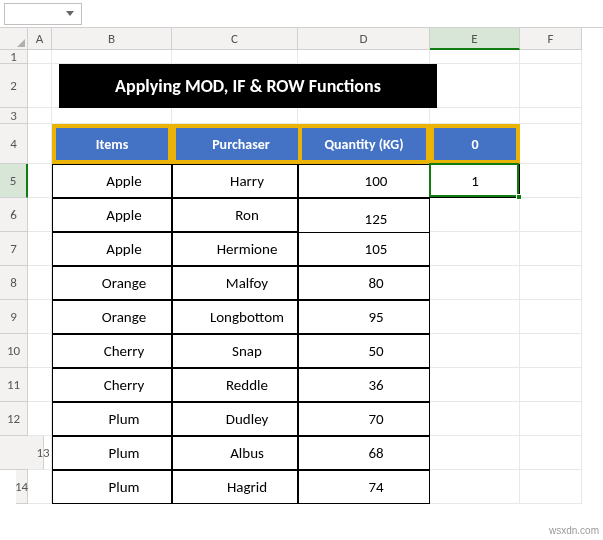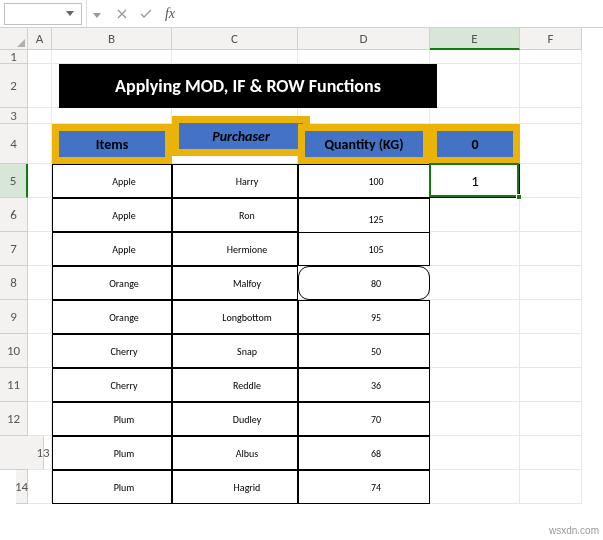--- a/index.html
+++ b/index.html
@@ -28,58 +28,40 @@
   .row { display:flex; }
   .cell { border-right:1px solid #e8e8e8; border-bottom:1px solid #e8e8e8; display:flex; align-items:center; overflow:hidden; }
 
   .wA { width:24px; } .wB { width:120px; } .wC { width:126px; } .wD { width:132px; } .wE { width:90px; } .wF { width:62px; }
   .h1 { height:14px; } .h2 { height:44px; } .h3 { height:16px; }
   .hTH { height:40px; } .hR { height:34px; }
 
   .title-overlay { position:absolute; pointer-events:none; }
   .title-box { background:#000; color:#fff; font-weight:bold; font-size:18px; display:flex; align-items:center; justify-content:center; }
 
-  .thcell { background:#4472C4; color:#000000; font-weight:bold; border:7px solid #eab308; display:flex; align-items:center; justify-content:center; text-align:right; }
-  .tdcell { border:1px solid #000; display:flex; align-items:center; justify-content:center; background:#fff; font-size:10px;padding-left:24px; }
+  .thcell { background:#4472C4; color:#ffffff; font-weight:bold; border:4px solid #eab308; display:flex; align-items:center; justify-content:center; text-align:right; }
+  .tdcell { border:1px solid #000; display:flex; align-items:center; justify-content:center; background:#fff; font-size:15px;padding-left:24px; }
   .ecell { border:1px solid #000; display:flex; align-items:center; justify-content:center; background:#fff; font-size:15px; font-weight:bold; }
 
   .sel-outline { position:absolute; border:2px solid #107c10; pointer-events:none; }
   .sel-handle { position:absolute; width:6px; height:6px; background:#107c10; border:1px solid #fff; pointer-events:auto; cursor:crosshair; }
 
   .watermark { position:absolute; right:4px; bottom:4px; font-size:10px; color:#999; font-family:Arial; }
 </style>
 </head>
 <body>
 
 <div class="formula-bar">
   <div class="name-box">
     <span class="name-box-text">E5</span>
     <span class="name-box-dd">
       <svg width="8" height="5" viewBox="0 0 8 5">
           <path d="M0 0 L8 0 L4 5 Z" fill="#666"></path>
         </svg>
     </span>
-  </div>
-  <div class="fb-btns">
-    <span class="dd-arrow">
-      <svg width="8" height="5" viewBox="0 0 8 5">
-          <path d="M0 0 L8 0 L4 5 Z" fill="#999"></path>
-        </svg>
-    </span>
-    <span class="fb-btn">
-      <svg width="10" height="10" viewBox="0 0 10 10">
-          <path d="M1 1 L9 9 M9 1 L1 9" stroke="#999" stroke-width="1.4"></path>
-        </svg>
-    </span>
-    <span class="fb-btn">
-      <svg width="12" height="10" viewBox="0 0 12 10">
-          <path d="M1 5 L4 8 L11 1" stroke="#999" stroke-width="1.4" fill="none"></path>
-        </svg>
-    </span>
-    <span class="fb-btn fx">fx</span>
   </div>
 </div>
 
 <div class="grid-wrap">
   <div class="corner"></div>
   <div class="col-headers" id="colHeaders">
       <div class="col-h wA">A</div>
       <div class="col-h wB">B</div>
       <div class="col-h wC">C</div>
       <div class="col-h wD">D</div>
@@ -215,36 +197,36 @@
         <div class="cell wE" style="height: 34px;"></div>
         <div class="cell wF" style="height: 34px;"></div>
       </div>
     </div>
 <div class="title-overlay" style="left: 52px; top: 36px; padding-left: 7px;">
       <div class="title-box" style="width:378px;height:44px">
         <span>Applying MOD, IF &amp; ROW Functions</span>
       </div>
     </div>
     <div class="thcell" style="position: absolute; left: 52px; top: 96px; width: 120px; height: 40px;">Items</div>
-    <div class="thcell" style="position: absolute; left: 172px; top: 88px; width: 138px; height: 40px; font-style: italic;">Purchaser</div>
+    <div class="thcell" style="position: absolute; left: 172px; top: 96px; width: 138px; height: 40px;">Purchaser</div>
     <div class="thcell" style="position: absolute; left: 298px; top: 96px; width: 132px; height: 40px;">Quantity (KG)</div>
     <div class="thcell" style="position: absolute; left: 430px; top: 96px; width: 90px; height: 40px;">0</div>
     <div class="tdcell" style="position: absolute; left: 52px; top: 136px; width: 120px; height: 34px;">Apple</div>
     <div class="tdcell" style="position: absolute; left: 172px; top: 136px; width: 126px; height: 34px;">Harry</div>
     <div class="tdcell" style="position: absolute; left: 298px; top: 136px; width: 132px; height: 34px;">100</div>
     <div class="ecell" style="position: absolute; left: 430px; top: 136px; width: 90px; height: 34px; border: 1px solid rgb(0, 0, 0); font-weight: normal;">1</div>
     <div class="tdcell" style="position: absolute; left: 52px; top: 170px; width: 120px; height: 34px;">Apple</div>
     <div class="tdcell" style="position: absolute; left: 172px; top: 170px; width: 126px; height: 34px;">Ron</div>
     <div class="tdcell" style="position: absolute; left: 298px; top: 170px; width: 132px; height: 42px;">125</div>
     <div class="tdcell" style="position: absolute; left: 52px; top: 204px; width: 120px; height: 34px;">Apple</div>
     <div class="tdcell" style="position: absolute; left: 172px; top: 204px; width: 126px; height: 34px;">Hermione</div>
     <div class="tdcell" style="position: absolute; left: 298px; top: 204px; width: 132px; height: 34px;">105</div>
     <div class="tdcell" style="position: absolute; left: 52px; top: 238px; width: 120px; height: 34px;">Orange</div>
     <div class="tdcell" style="position: absolute; left: 172px; top: 238px; width: 126px; height: 34px;">Malfoy</div>
-    <div class="tdcell" style="position: absolute; left: 298px; top: 238px; width: 132px; height: 34px; border-radius: 11px;">80</div>
+    <div class="tdcell" style="position: absolute; left: 298px; top: 238px; width: 132px; height: 34px;">80</div>
     <div class="tdcell" style="position: absolute; left: 52px; top: 272px; width: 120px; height: 34px;">Orange</div>
     <div class="tdcell" style="position: absolute; left: 172px; top: 272px; width: 126px; height: 34px;">Longbottom</div>
     <div class="tdcell" style="position: absolute; left: 298px; top: 272px; width: 132px; height: 34px;">95</div>
     <div class="tdcell" style="position: absolute; left: 52px; top: 306px; width: 120px; height: 34px;">Cherry</div>
     <div class="tdcell" style="position: absolute; left: 172px; top: 306px; width: 126px; height: 34px;">Snap</div>
     <div class="tdcell" style="position: absolute; left: 298px; top: 306px; width: 132px; height: 34px;">50</div>
     <div class="tdcell" style="position: absolute; left: 52px; top: 340px; width: 120px; height: 34px;">Cherry</div>
     <div class="tdcell" style="position: absolute; left: 172px; top: 340px; width: 126px; height: 34px;">Reddle</div>
     <div class="tdcell" style="position: absolute; left: 298px; top: 340px; width: 132px; height: 34px;">36</div>
     <div class="tdcell" style="position: absolute; left: 52px; top: 374px; width: 120px; height: 34px;">Plum</div>

